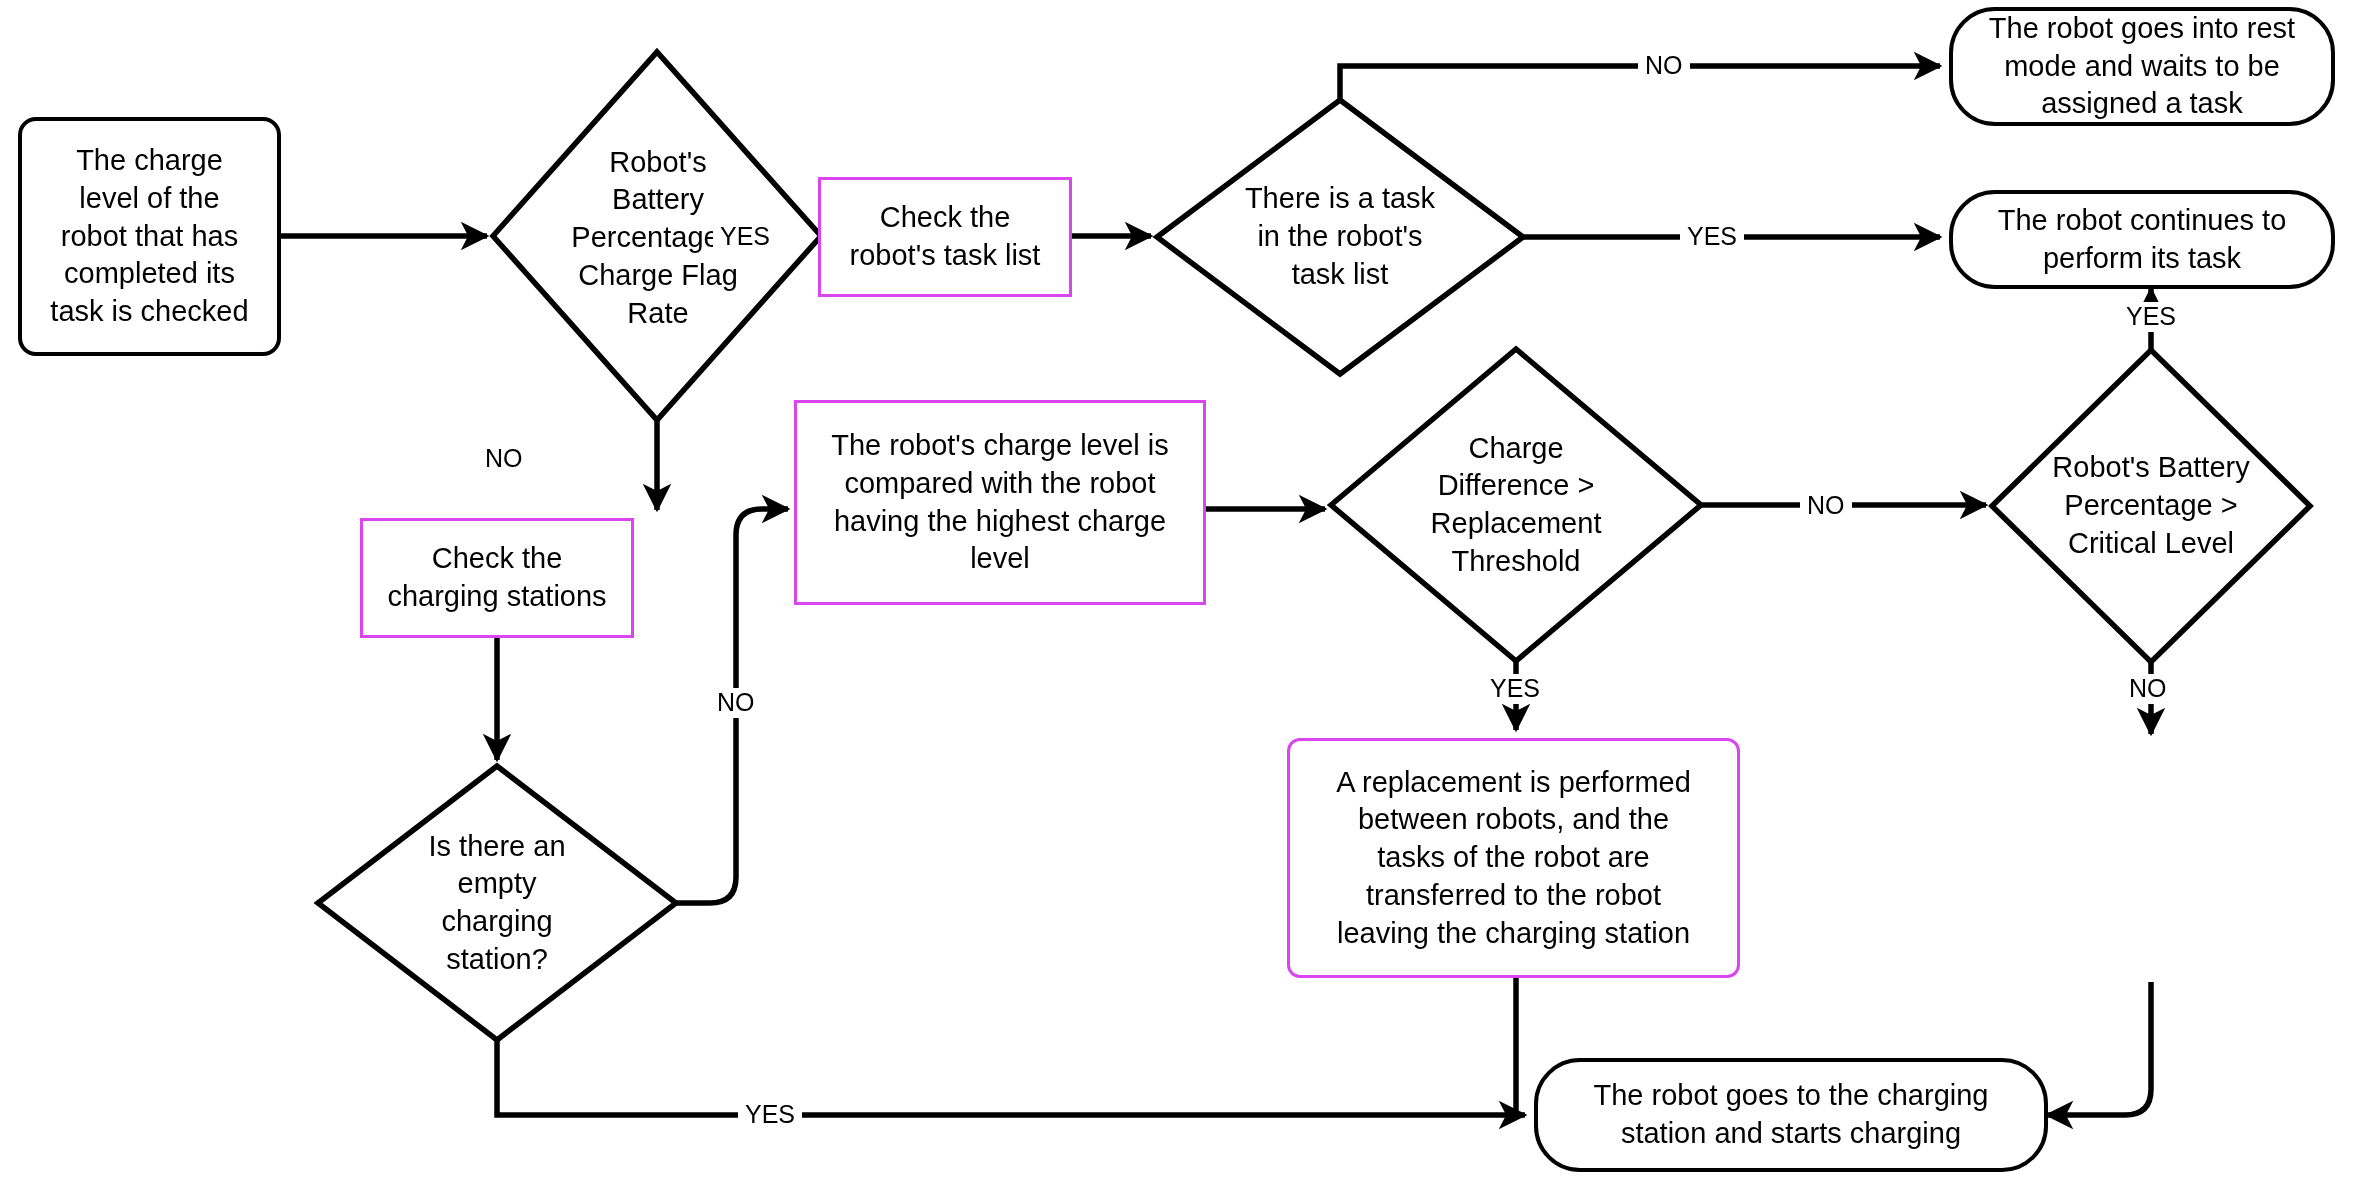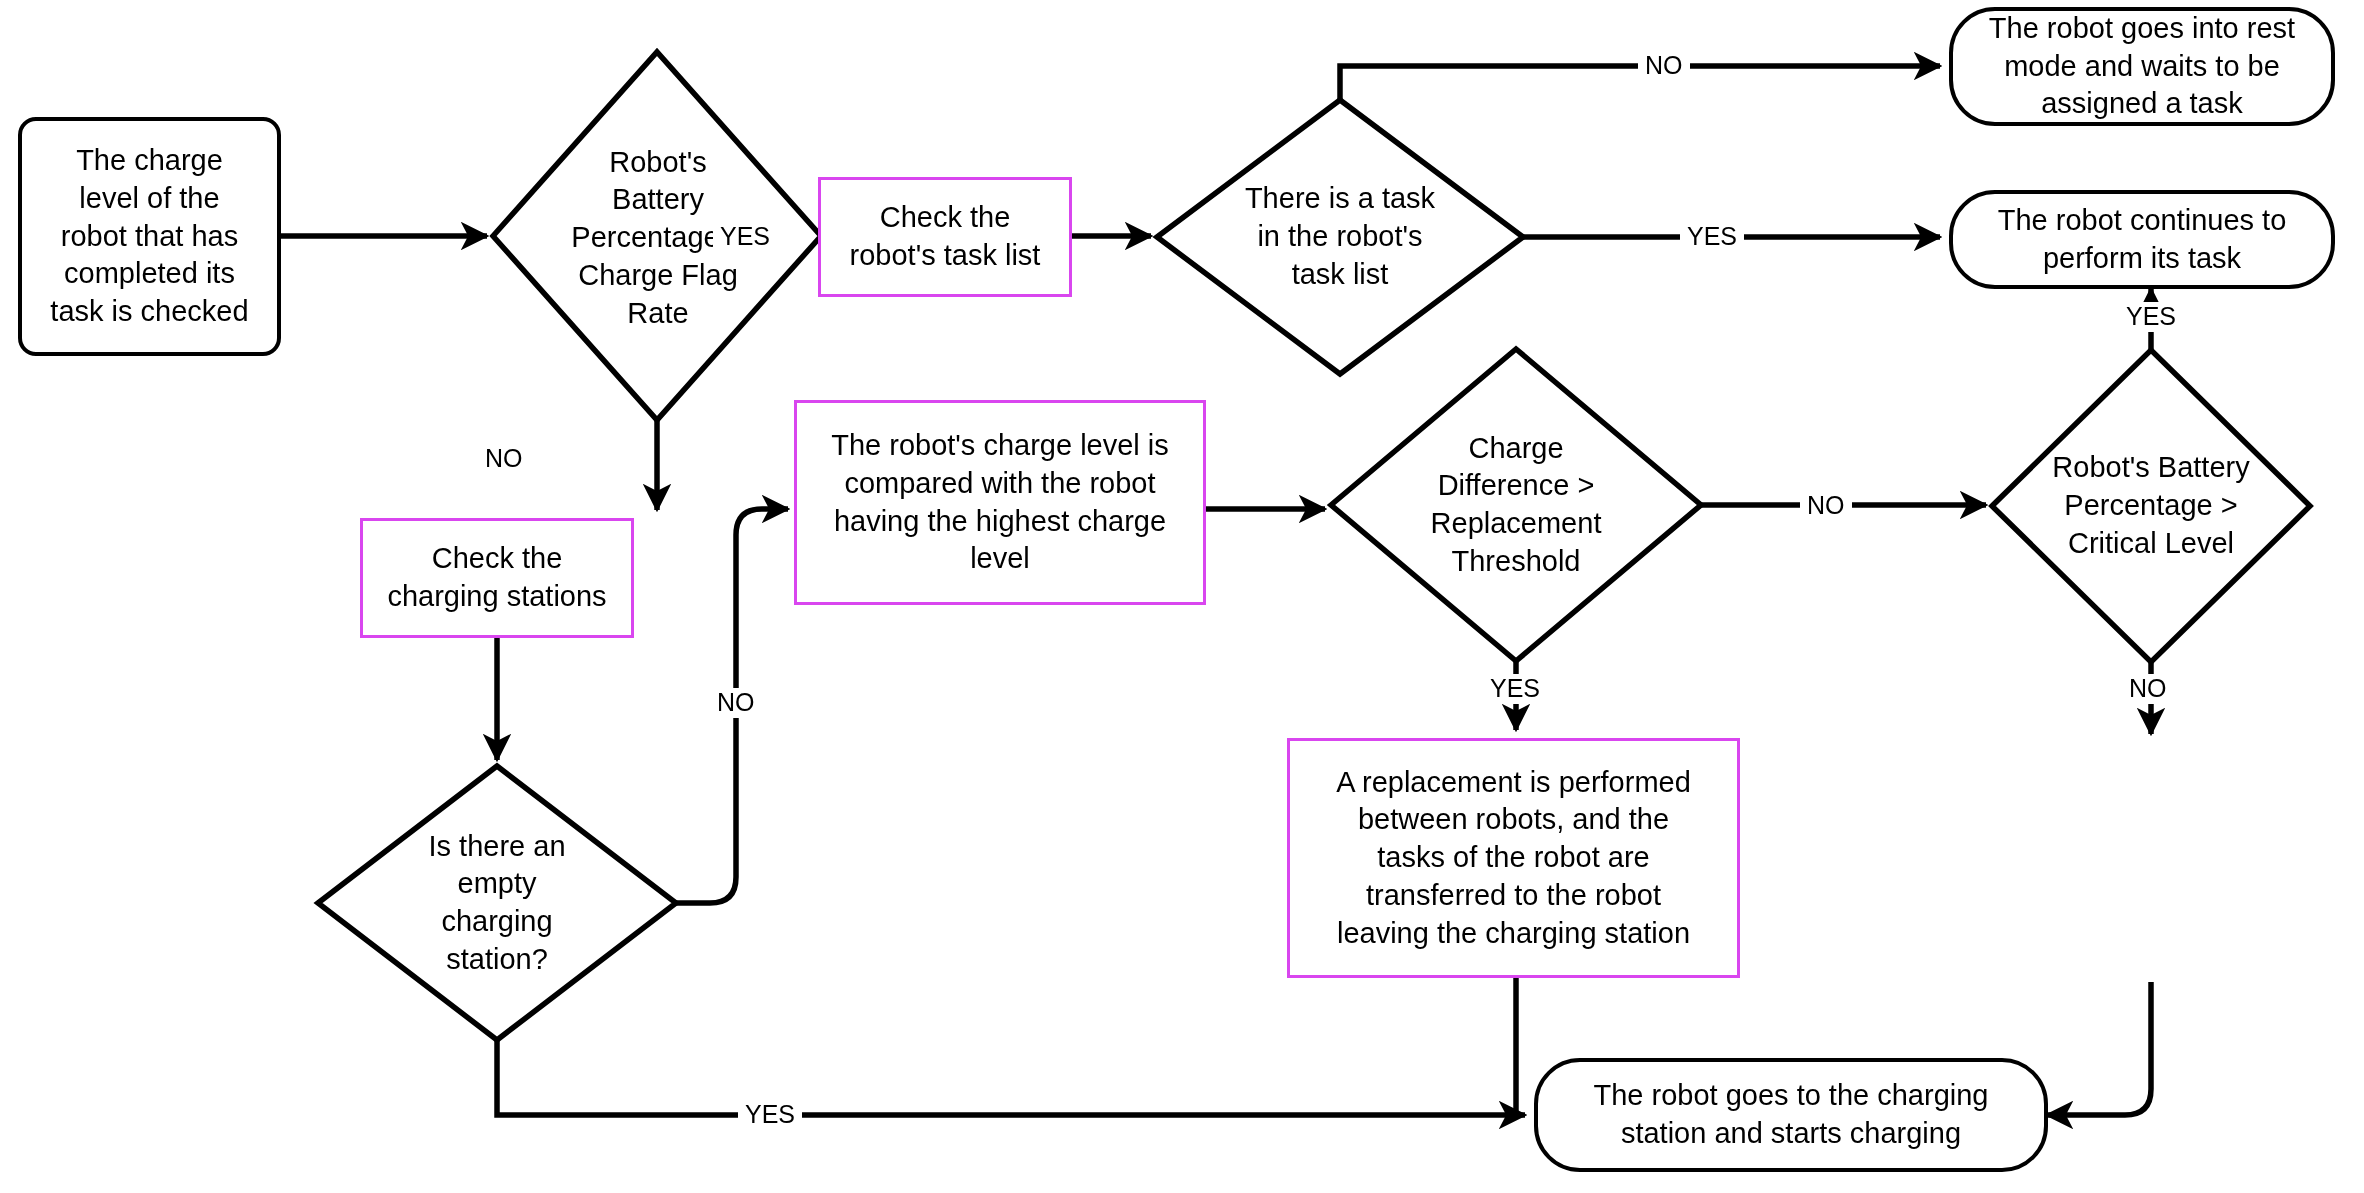--- a/index.html
+++ b/index.html
@@ -191,21 +191,21 @@
 Critical Level</span>
   </div>
 
   <div class="node decision" style="left:1386px; top:398px; width:260px; height:214px; font-size:29px;">
     <span class="txt">Charge
 Difference &gt;
 Replacement
 Threshold</span>
   </div>
 
-  <div class="node proc" style="left:1287px; top:738px; width:453px; height:240px; font-size:29px;">
+  <div class="node proc" style="left:1287px; top:738px; width:453px; height:240px; font-size:29px;border-radius:13px;">
     <span class="txt">A replacement is performed
 between robots, and the
 tasks of the robot are
 transferred to the robot
 leaving the charging station</span>
   </div>
 
 
   <div class="node term r-pill" style="left:1534px; top:1058px; width:514px; height:114px; font-size:29px;">
     <span class="txt">The robot goes to the charging

